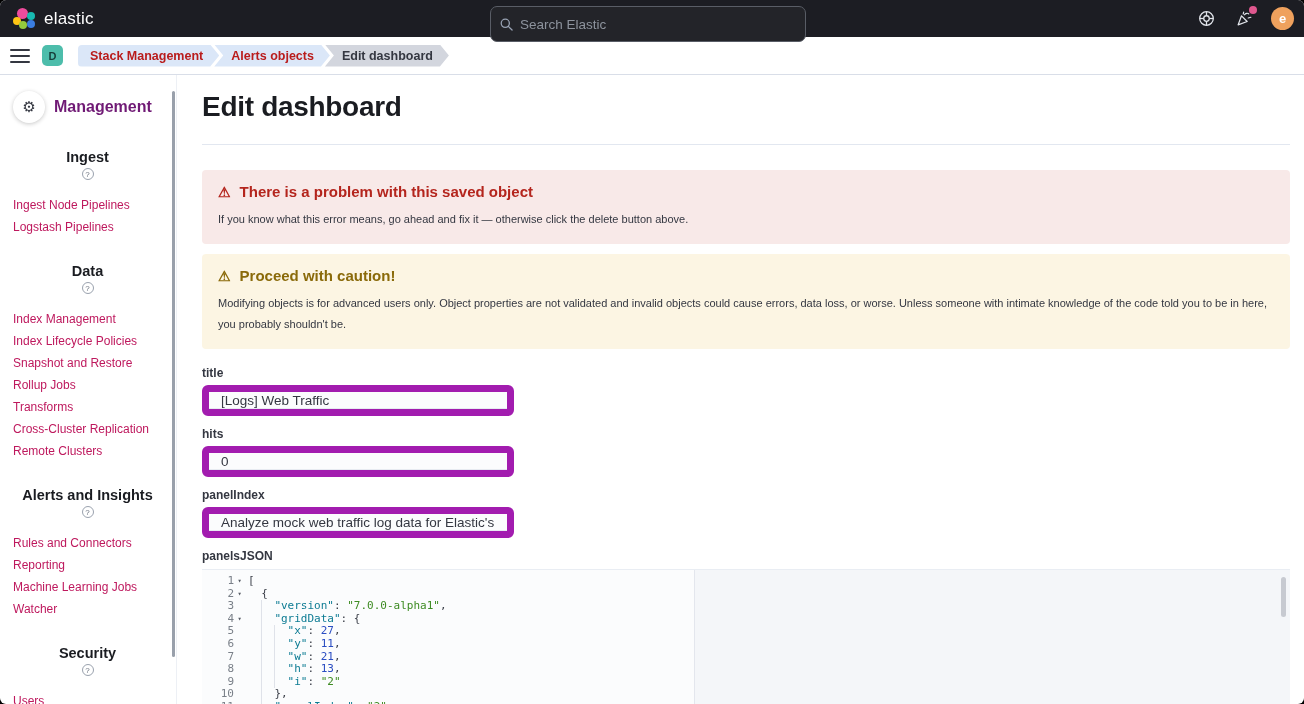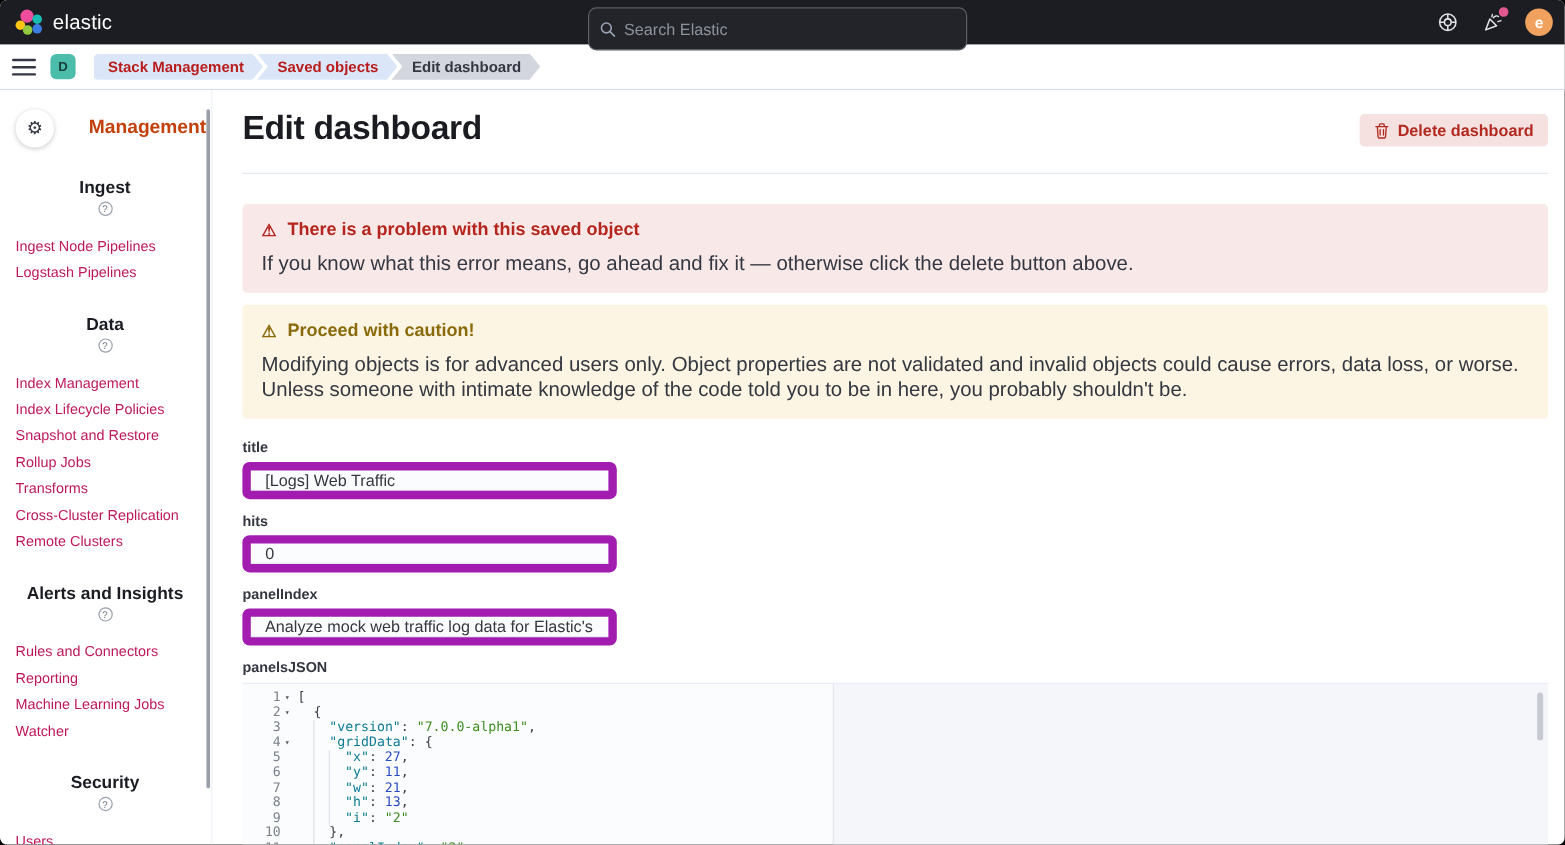--- a/index.html
+++ b/index.html
@@ -32,21 +32,21 @@
   .crumb.current { background:#d3d6de; color:#343741; clip-path:polygon(0 0, calc(100% - 9px) 0, 100% 50%, calc(100% - 9px) 100%, 0 100%, 9px 50%); padding-left:17px; border-radius:0 4px 4px 0; }
 
   
   .bodyrow { flex:1; display:flex; overflow:hidden; }
 
   
   .sidebar { width:177px; flex:0 0 177px; border-right:1px solid #edf0f5; padding:16px 14px 0 13px; position:relative; overflow:hidden; }
   .side-scroll { position:absolute; right:1px; top:16px; width:3px; height:566px; background:#99a0ab; border-radius:2px; }
   .mgmt-header { display:flex; align-items:center; gap:9px; margin-bottom:26px; }
   .gear-circle { width:32px; height:32px; border-radius:50%; background:#fff; box-shadow:0 1px 4px rgba(0,0,0,.22); display:flex; align-items:center; justify-content:center; font-size:15px; color:#343741; flex:0 0 auto; }
-  .mgmt-title { font-size:16px; font-weight:700; color:#c2410c;margin-left:20px; }
+  .mgmt-title { font-size:16px; font-weight:700; color:#701a75; }
   .nav-section { margin-bottom:25px; }
   .nav-heading { font-size:14.5px; font-weight:700; color:#1a1c21; margin-bottom:11px; display:flex; align-items:center; gap:6px;flex-direction:column; }
   .q-icon { width:12px; height:12px; border:1px solid #9aa2ae; border-radius:50%; color:#69707d; font-size:8px; font-weight:400; display:inline-flex; align-items:center; justify-content:center; position:relative; top:-3px; }
   .nav-item { font-size:12px; color:#be185d; line-height:22px; cursor:pointer; white-space:nowrap; }
 
   
   .main { flex:1; display:flex; flex-direction:column; padding:16px 14px 0 25px; overflow:hidden; }
   .page-header { display:flex; align-items:flex-start; margin-bottom:21px; }
   h1.page-title { font-size:28px; font-weight:700; color:#1a1c21; letter-spacing:-.3px; flex:1; }
   .hdr-buttons { display:flex; gap:11px; margin-top:4px; }
@@ -54,21 +54,21 @@
   .btn-danger { background:#f4e1e0; color:#b3281f; }
   .btn-primary { background:#d7e4f5; color:#2258ac; }
   .divider { border-top:1px solid #e2e7f0; margin-bottom:25px; }
 
   .callout { padding:13px 16px 14px; border-radius:4px; }
   .callout-error { background:#f8e9e8; margin-bottom:10px; }
   .callout-warn { background:#fcf5e3; margin-bottom:17px; }
   .co-title { font-size:15px; font-weight:600; display:flex; align-items:center; gap:9px; }
   .callout-error .co-title { color:#b4251d; }
   .callout-warn .co-title { color:#8a6a0a; }
-  .co-body { font-size:17px; color:#343741; margin-top:9px; line-height:21px; max-width:1060px; }
+  .co-body { font-size:11px; color:#343741; margin-top:9px; line-height:21px; max-width:1060px; }
   .warn-glyph { font-size:14px; }
 
   .field { margin-bottom:11px; }
   .field label { display:block; font-size:12px; font-weight:700; color:#343741; margin-bottom:5px; }
   .field input { width:312px; height:31px; background:#fbfcfd; border:7px solid #a21caf; border-radius:6px; padding:0 12px; font-size:13.5px; color:#343741; font-family:"Liberation Sans", sans-serif; box-shadow:inset 0 -1px 0 rgba(211,218,230,.5); }
 
   
   .editor-label { font-size:12px; font-weight:700; color:#343741; margin-bottom:6px; }
   .editor { flex:1; display:flex; background:#fbfcfd; border-top:1px solid #e9edf3; position:relative; overflow:hidden; font-family:"DejaVu Sans Mono", monospace; font-size:11px; line-height:12.6px; }
   .gutter { width:46px; flex:0 0 46px; padding-top:5px; color:#7a8089; }
@@ -144,21 +144,21 @@
 
   <div class="crumbbar">
     <div class="hamburger">
         <i></i>
         <i></i>
         <i></i>
       </div>
     <div class="space-badge">D</div>
     <div class="crumbs">
       <div class="crumb link">Stack Management</div>
-      <div class="crumb link mid">Saved objects</div>
+      <div class="crumb link mid">Alerts objects</div>
       <div class="crumb current">Edit dashboard</div>
     </div>
   </div>
 
   <div class="bodyrow">
 
     <div class="sidebar">
       <div class="mgmt-header">
         <div class="gear-circle">⚙</div>
         <div class="mgmt-title">Management</div>
@@ -206,28 +206,20 @@
             <div class="nav-item">Role Mappings</div>
           </div>
         </div>
       <div class="side-scroll"></div>
     </div>
 
     <div class="main">
       <div class="page-header">
         <h1 class="page-title">Edit dashboard</h1>
         <div class="hdr-buttons">
-          <button class="btn btn-danger">
-            <span>
-              <svg width="13" height="14" viewBox="0 0 13 14">
-                  <path d="M1.5 3.5 h10 M4.5 3.5 V2 a0.8 0.8 0 0 1 0.8-0.8 h2.4 a0.8 0.8 0 0 1 0.8 0.8 V3.5 M2.8 3.5 L3.4 12.2 a0.9 0.9 0 0 0 0.9 0.8 h4.4 a0.9 0.9 0 0 0 0.9-0.8 L10.2 3.5 M5.1 6 v4.5 M7.9 6 v4.5" fill="none" stroke="#b3281f" stroke-width="1.1" stroke-linecap="round"></path>
-                </svg>
-            </span>
-            <span>Delete dashboard</span>
-          </button>
         </div>
       </div>
 
       <div class="divider"></div>
 
       <div class="callout callout-error">
         <div class="co-title">
           <span class="warn-glyph">⚠</span>
           <span>There is a problem with this saved object</span>
         </div>

